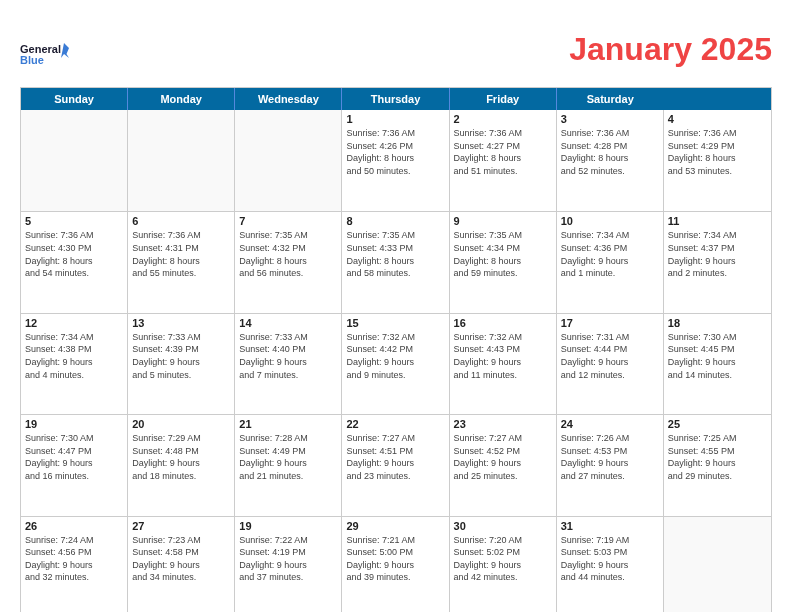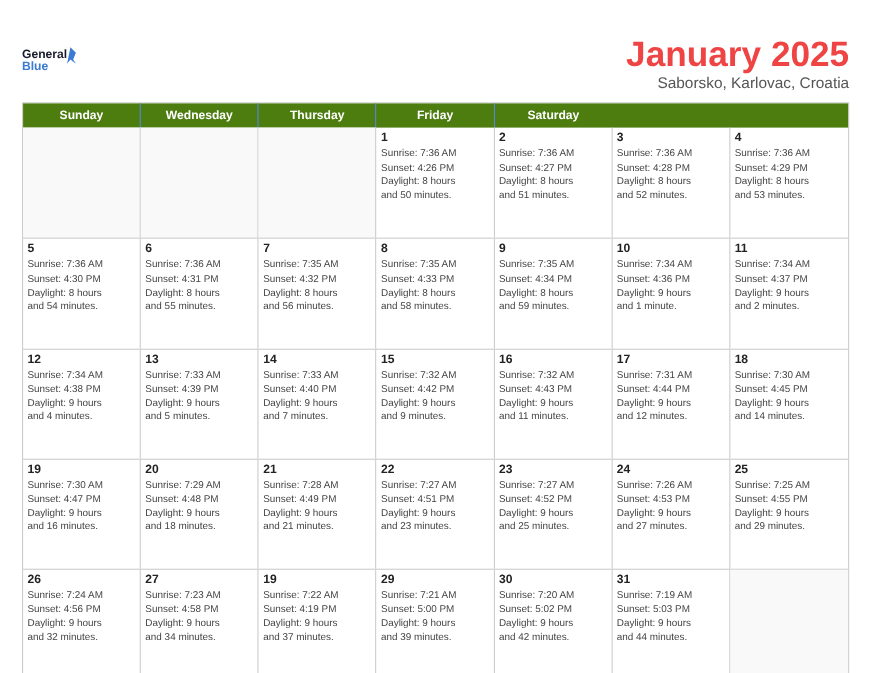--- a/index.html
+++ b/index.html
@@ -44,21 +44,21 @@
     }
     .calendar {
       flex: 1;
       display: flex;
       flex-direction: column;
       border: 1px solid #ccc;
     }
     .cal-header {
       display: grid;
       grid-template-columns: repeat(7, 1fr);
-      background: #4d7c0f;
+      background: #0369a1;
     }
     .cal-header-cell {
       color: #fff;
       font-size: 11px;
       font-weight: bold;
       padding: 5px 4px;
       text-align: center;
       border-right: 1px solid #5588dd;
     }
     .cal-header-cell:last-child {
@@ -110,27 +110,27 @@
   <div class="header">
     <div class="logo">
   <svg width="50" height="45" viewBox="0 0 100 50" xmlns="http://www.w3.org/2000/svg">
     <text x="0" y="22" font-size="22" font-weight="bold" fill="#1a1a2e" font-family="Arial">General</text>
     <text x="0" y="44" font-size="22" font-weight="bold" fill="#3a7bd5" font-family="Arial">Blue</text>
     <polygon points="88,2 98,12 93,24 98,32 88,24 82,32" fill="#3a7bd5"></polygon>
   </svg>
 </div>
     <div class="title-block">
       <div class="main-title">January 2025</div>
-      <div class="sub-title">Saborsko, Karlovac, Croatia</div>
     </div>
   </div>
 
   <div class="calendar">
     <div class="cal-header" id="cal-header">
         <div class="cal-header-cell">Sunday</div>
+        <div class="cal-header-cell">Monday</div>
         <div class="cal-header-cell">Wednesday</div>
         <div class="cal-header-cell">Thursday</div>
         <div class="cal-header-cell">Friday</div>
         <div class="cal-header-cell">Saturday</div>
       </div>
     <div class="cal-body" id="cal-body">
         <div class="cal-row">
           <div class="cal-cell empty"></div>
           <div class="cal-cell empty"></div>
           <div class="cal-cell empty"></div>

